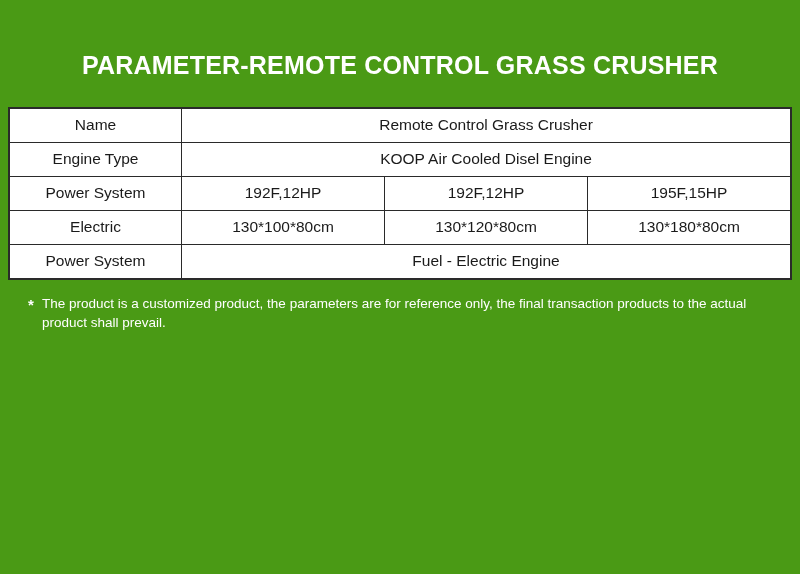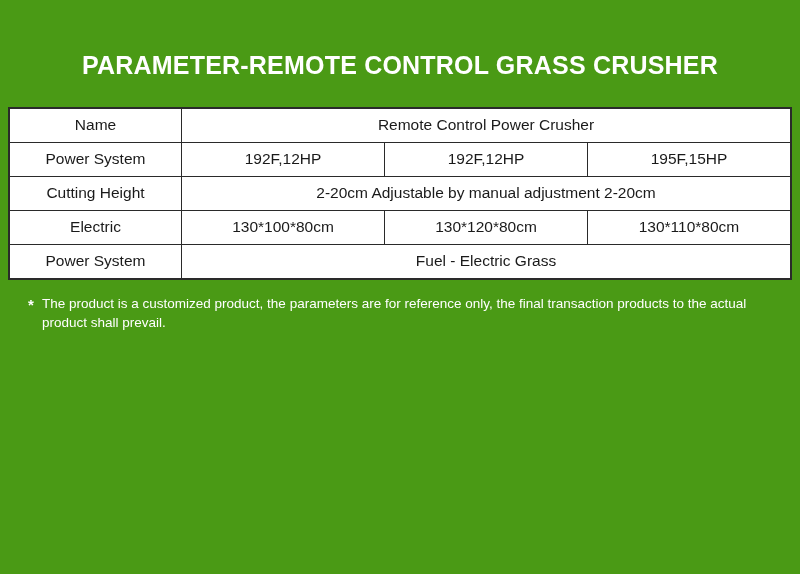--- a/index.html
+++ b/index.html
@@ -75,41 +75,41 @@
 
 <div class="page">
 
   <div class="title">PARAMETER-REMOTE CONTROL GRASS CRUSHER</div>
 
   <div class="table-wrap">
     <table class="spec">
       <tbody>
         <tr>
           <td class="label">Name</td>
-          <td colspan="3">Remote Control Power Crusher</td>
+          <td colspan="3">Remote Control Grass Crusher</td>
+        </tr>
+        <tr>
+          <td class="label">Engine Type</td>
+          <td colspan="3">KOOP Air Cooled Disel Engine</td>
         </tr>
         <tr>
           <td class="label">Power System</td>
           <td>192F,12HP</td>
           <td>192F,12HP</td>
           <td>195F,15HP</td>
         </tr>
         <tr>
-          <td class="label">Cutting Height</td>
-          <td colspan="3">2-20cm Adjustable by manual adjustment 2-20cm</td>
-        </tr>
-        <tr>
           <td class="label">Electric</td>
           <td>130*100*80cm</td>
           <td>130*120*80cm</td>
-          <td>130*110*80cm</td>
+          <td>130*180*80cm</td>
         </tr>
         <tr>
           <td class="label">Power System</td>
-          <td colspan="3">Fuel - Electric Grass</td>
+          <td colspan="3">Fuel - Electric Engine</td>
         </tr>
       </tbody>
     </table>
   </div>
 
   <div class="footnote">
     <span class="star">*</span>
     <span>The product is a customized product, the parameters are for reference only, the final transaction products to the actual product shall prevail.</span>
   </div>
 

